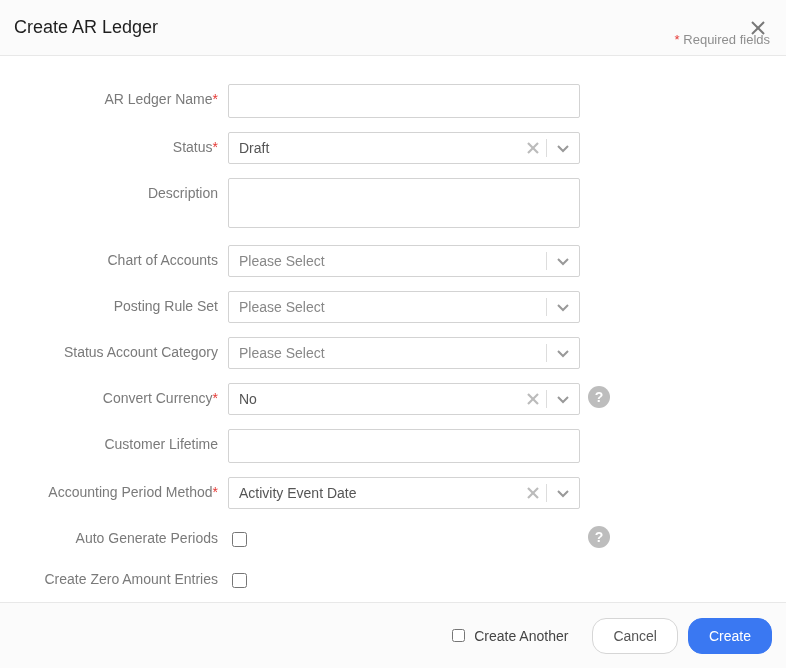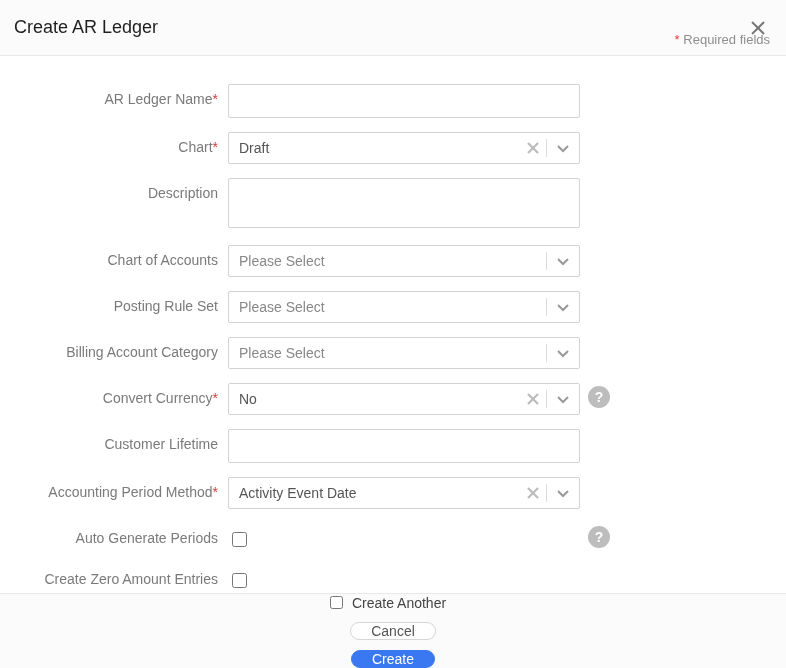--- a/index.html
+++ b/index.html
@@ -155,29 +155,28 @@
     display: flex;
     align-items: center;
     justify-content: center;
     font-size: 14px;
     font-weight: bold;
     cursor: pointer;
   }
   .dialog-footer {
     position: absolute;
     left: 0; right: 0; bottom: 0;
-    height: 75px;
+    height: 66px;
     border-top: 1px solid #e8e8e8;
     background: #fbfbfb;
     display: flex;
     align-items: center;
     justify-content: flex-end;
     padding: 0 14px;
     gap: 10px;
-    flex-direction: column;
   }
   .create-another {
     display: flex;
     align-items: center;
     gap: 6px;
     margin-right: 14px;
     color: #444;
     font-size: 14px;
     cursor: pointer;
   }
@@ -218,21 +217,21 @@
 
 <div class="form-body">
 
   <div class="row">
     <div class="label"><span>AR Ledger Name</span><span class="req">*</span></div>
     <div class="control-cell"><input type="text" class="text-input" value="" style=""></div>
     <div class="help-cell"></div>
   </div>
 
   <div class="row">
-    <div class="label"><span>Chart</span><span class="req">*</span></div>
+    <div class="label"><span>Status</span><span class="req">*</span></div>
     <div class="control-cell">
       <div class="select">
         <div class="select-value">Draft</div>
         <div class="select-clear">
             <svg viewBox="0 0 12 12">
               <line x1="1" y1="1" x2="11" y2="11"></line>
               <line x1="11" y1="1" x2="1" y2="11"></line>
             </svg>
           </div>
         <div class="select-sep"></div>
@@ -278,21 +277,21 @@
             <svg viewBox="0 0 14 14">
               <polyline points="2,5 7,10 12,5"></polyline>
             </svg>
           </div>
       </div>
     </div>
     <div class="help-cell"></div>
   </div>
 
   <div class="row">
-    <div class="label">Billing Account Category</div>
+    <div class="label">Status Account Category</div>
     <div class="control-cell">
       <div class="select">
         <div class="select-value placeholder">Please Select</div>
         <div class="select-sep"></div>
         <div class="select-chevron">
             <svg viewBox="0 0 14 14">
               <polyline points="2,5 7,10 12,5"></polyline>
             </svg>
           </div>
       </div>

